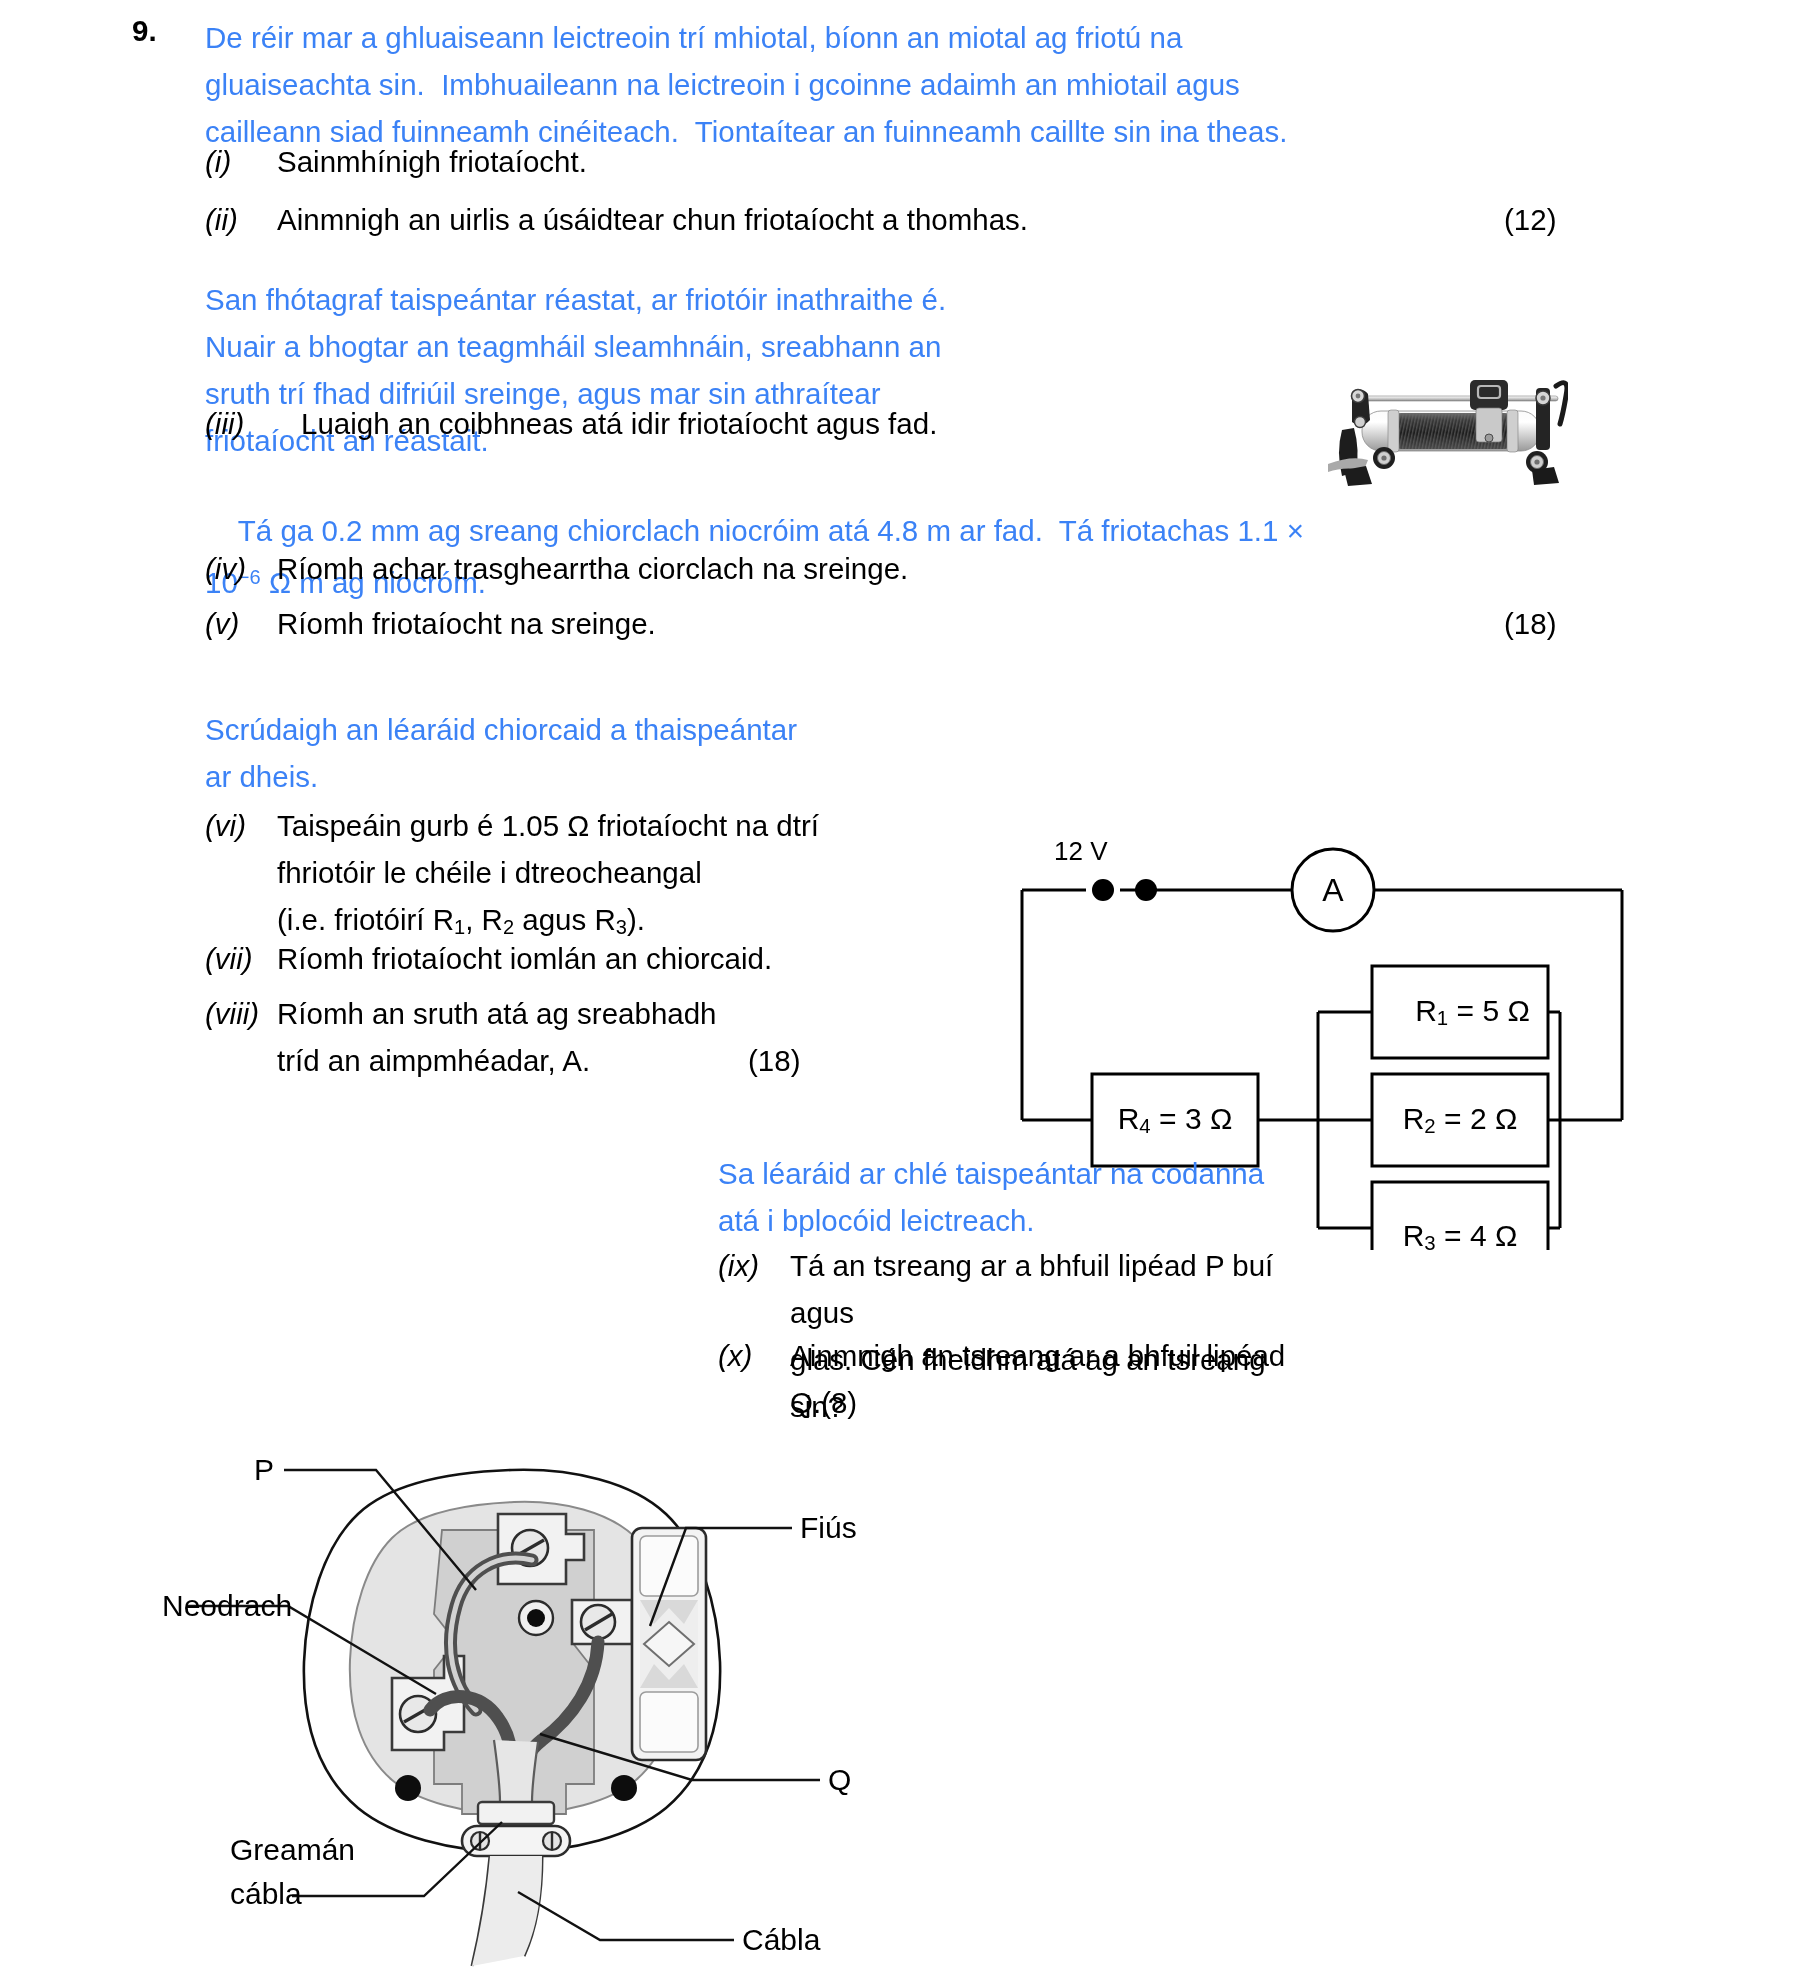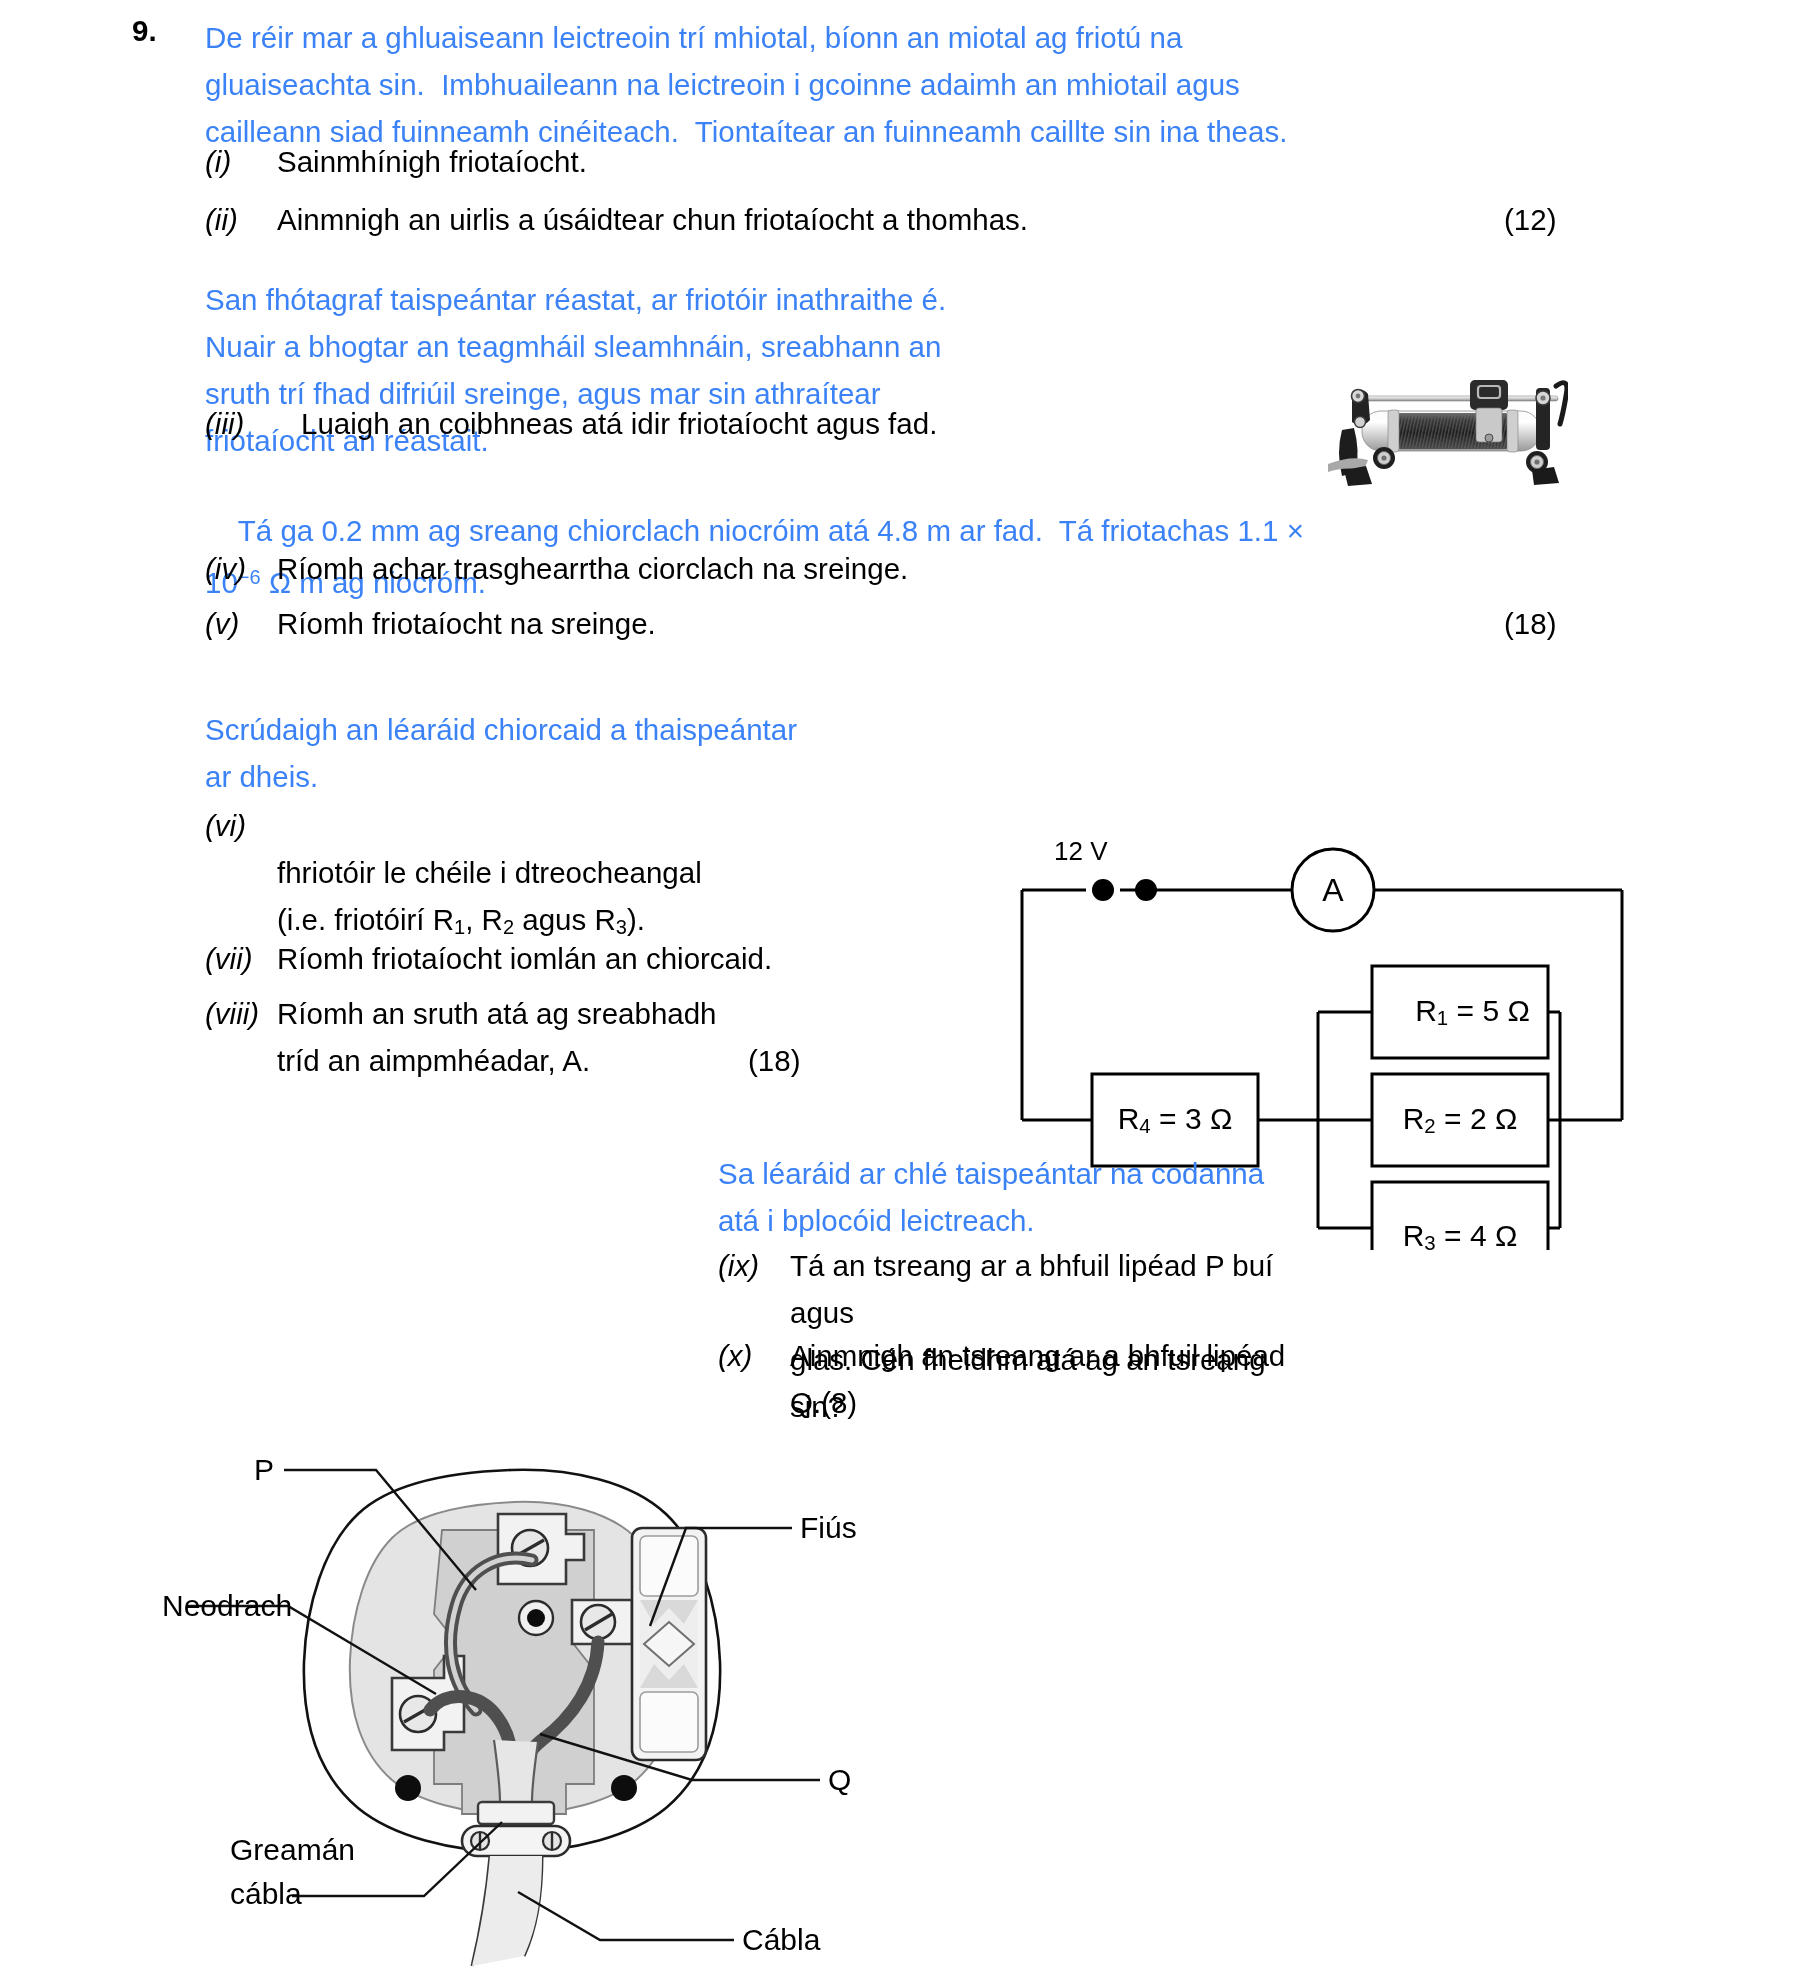--- a/index.html
+++ b/index.html
@@ -203,21 +203,21 @@
     <span class="rn">(v)</span>
     <span class="bd">Ríomh friotaíocht na sreinge.</span>
   </div>
   <div class="marks" style="left:1504px; top:600px;">(18)</div>
 
   <div class="txt" style="left:205px; top:706px; width:600px;">Scrúdaigh an léaráid chiorcaid a thaispeántar ar dheis.</div>
 
   <div class="item" style="left:205px; top:802px; width:640px;">
     <span class="rn">(vi)</span>
     <span class="bd">
-      <br>
+      <span>Taispeáin gurb é 1.05 Ω friotaíocht na dtrí</span><br>
       <span>fhriotóir le chéile i dtreocheangal</span><br>
       <span><span>(i.e. friotóirí R</span><sub>1</sub><span>, R</span><sub>2</sub><span> agus R</span><sub>3</sub><span>).</span></span>
     </span>
   </div>
 
   <div class="item" style="left:205px; top:935px; width:660px;">
     <span class="rn">(vii)</span>
     <span class="bd">Ríomh friotaíocht iomlán an chiorcaid.</span>
   </div>
 

